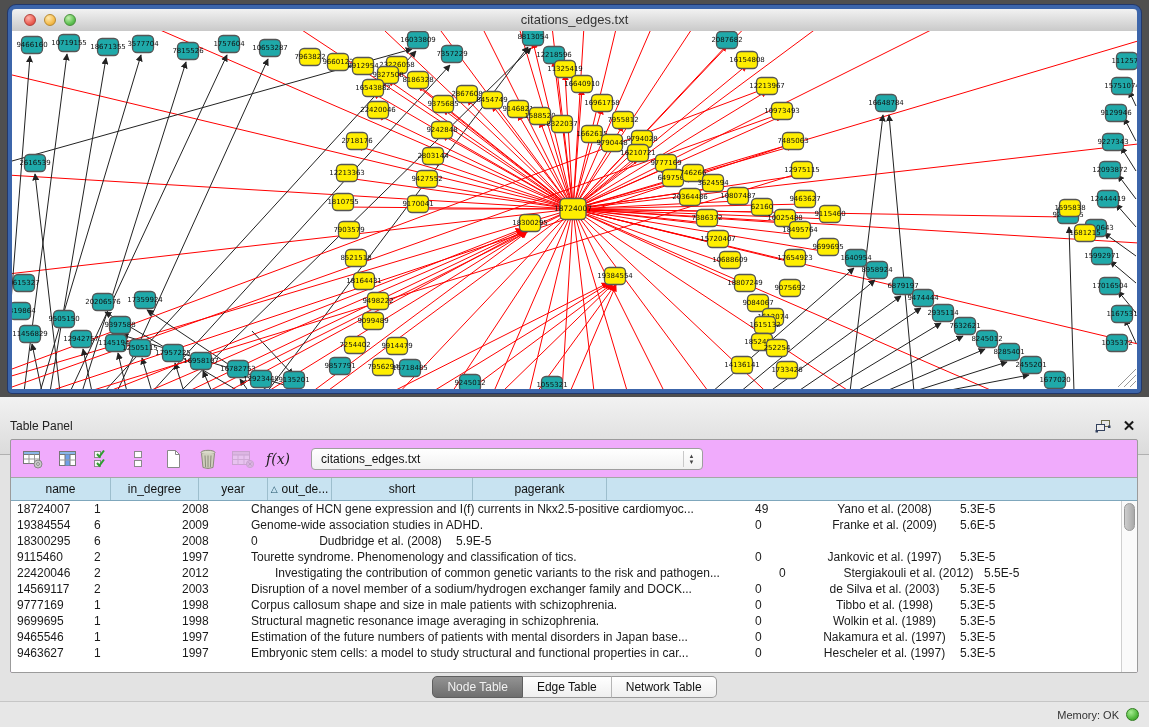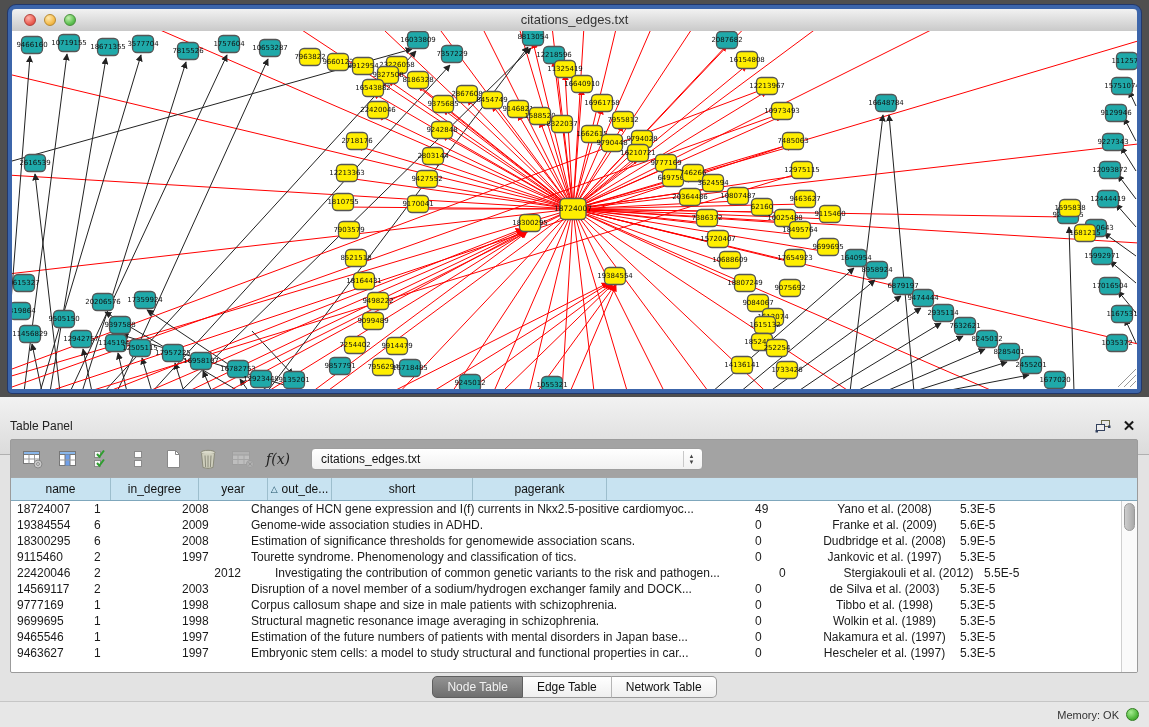--- a/index.html
+++ b/index.html
@@ -22,21 +22,21 @@
 
   
   .bottom{position:absolute;left:0;top:397px;width:1149px;height:330px;background:#e3e3e3;}
   .panel-header{height:27px;background:linear-gradient(#f2f2f2,#dbdbdb);border-bottom:1px solid #b0b0b0;
     display:flex;align-items:center;padding:15px 10px;font-size:12px;color:#222;}
   .panel-header .ph-title{flex:none;}
   .panel-header .spacer{flex:1;}
   .ph-icon{width:20px;height:18px;display:flex;align-items:center;justify-content:center;margin-left:6px;cursor:default;}
   .close-x{font-size:15px;font-weight:bold;color:#1a1a1a;line-height:18px;}
 
-  .table-box{position:absolute;left:10px;top:42px;width:1128px;height:234px;background:#a3a3a3;
+  .table-box{position:absolute;left:10px;top:42px;width:1128px;height:234px;background:#f0abfc;
     border:1px solid #9b9b9b;border-radius:2px;box-sizing:border-box;overflow:hidden;}
   .toolbar{height:37px;display:flex;align-items:center;padding:0 10px;gap:11px;}
   .tb-icon{width:24px;height:24px;display:flex;align-items:center;justify-content:center;}
   .tb-icon.disabled{opacity:.45;}
   .fx{font-family:"DejaVu Serif",serif;font-style:italic;font-size:14px;color:#222;padding:0 2px;}
   .combo{width:392px;height:22px;box-sizing:border-box;background:linear-gradient(#ffffff,#f1f1f1);
     border:1px solid #9e9e9e;border-radius:4px;margin-left:10px;display:flex;align-items:center;
     font-size:12px;color:#111;padding:0 26px 0 9px;position:relative;}
   .combo .stepper{position:absolute;right:3px;top:2px;bottom:2px;width:15px;border-left:1px solid #c9c9c9;
     display:flex;flex-direction:column;align-items:center;justify-content:center;font-size:6px;color:#444;line-height:6px;}
@@ -886,38 +886,37 @@
               <div class="td" style="width: 69px; text-align: left;">2009</div>
               <div class="td" style="width: 504px; text-align: left;">Genome-wide association studies in ADHD.</div>
               <div class="td" style="width: 64px; text-align: left;">0</div>
               <div class="td" style="width: 141px; text-align: center;">Franke et al. (2009)</div>
               <div class="td" style="width: 134px; text-align: left;">5.6E-5</div>
             </div>
             <div class="tr">
               <div class="td" style="width: 77px; text-align: left;">18300295</div>
               <div class="td" style="width: 88px; text-align: left;">6</div>
               <div class="td" style="width: 69px; text-align: left;">2008</div>
-              <div class="td" style="width: 504px; text-align: left;">Estimation of significance thresholds for genomewide association scans.</div>
               <div class="td" style="width: 64px; text-align: left;">0</div>
               <div class="td" style="width: 141px; text-align: center;">Dudbridge et al. (2008)</div>
               <div class="td" style="width: 134px; text-align: left;">5.9E-5</div>
             </div>
             <div class="tr">
               <div class="td" style="width: 77px; text-align: left;">9115460</div>
               <div class="td" style="width: 88px; text-align: left;">2</div>
               <div class="td" style="width: 69px; text-align: left;">1997</div>
               <div class="td" style="width: 504px; text-align: left;">Tourette syndrome. Phenomenology and classification of tics.</div>
               <div class="td" style="width: 64px; text-align: left;">0</div>
               <div class="td" style="width: 141px; text-align: center;">Jankovic et al. (1997)</div>
               <div class="td" style="width: 134px; text-align: left;">5.3E-5</div>
             </div>
             <div class="tr">
               <div class="td" style="width: 77px; text-align: left;">22420046</div>
               <div class="td" style="width: 88px; text-align: left;">2</div>
-              <div class="td" style="width: 69px; text-align: right;">2012</div>
+              <div class="td" style="width: 69px; text-align: left;">2012</div>
               <div class="td" style="width: 504px; text-align: left; margin-left: 24px;">Investigating the contribution of common genetic variants to the risk and pathogen...</div>
               <div class="td" style="width: 64px; text-align: left;">0</div>
               <div class="td" style="width: 141px; text-align: center;">Stergiakouli et al. (2012)</div>
               <div class="td" style="width: 134px; text-align: left;">5.5E-5</div>
             </div>
             <div class="tr">
               <div class="td" style="width: 77px; text-align: left;">14569117</div>
               <div class="td" style="width: 88px; text-align: left;">2</div>
               <div class="td" style="width: 69px; text-align: left;">2003</div>
               <div class="td" style="width: 504px; text-align: left;">Disruption of a novel member of a sodium/hydrogen exchanger family and DOCK...</div>

